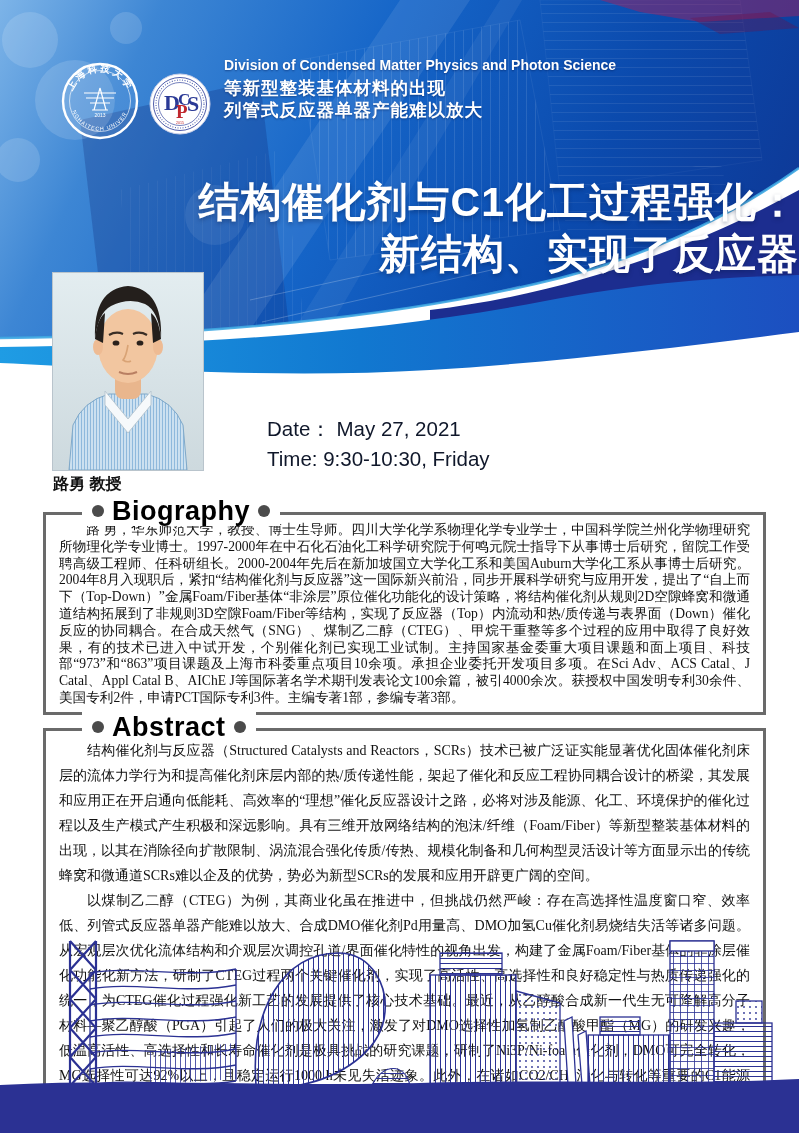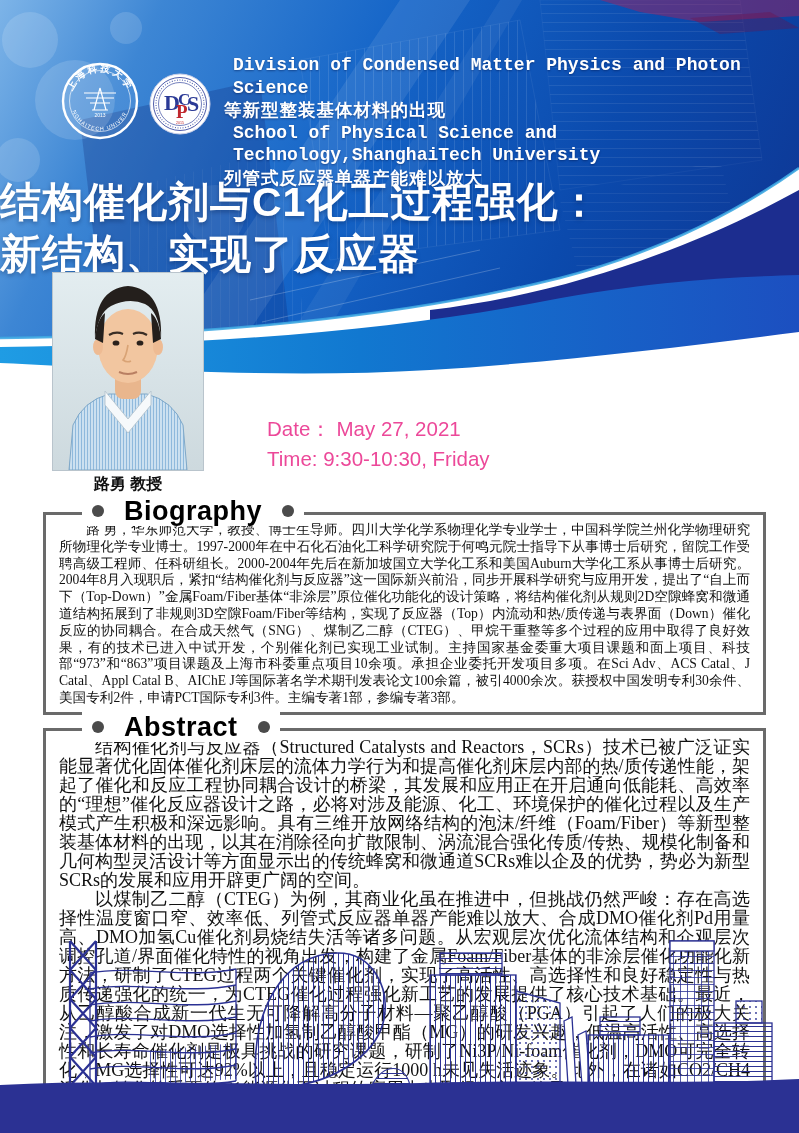--- a/index.html
+++ b/index.html
@@ -6,44 +6,44 @@
   .poster{position:relative;width:799px;height:1133px;overflow:hidden;background:#ffffff;
           font-family:"Liberation Sans",sans-serif;}
   .abs{position:absolute;}
 
   
   .hero{left:0;top:0;width:799px;height:480px;
         background:linear-gradient(115deg,#7db4e8 0%,#3d86d4 16%,#1565c8 40%,#0b4aad 66%,#0d3c9b 84%,#1a2f93 100%);}
   .hero svg{position:absolute;left:0;top:0;}
 
   .org-block{left:224px;top:54px;color:#ffffff;text-shadow:0 1px 2px rgba(0,20,70,.45);}
-  .org-en{font-family:Liberation Mono, monospace;font-weight:700;font-size:18px;line-height:22.5px;margin-left:9px;}
+  .org-en{font-family:Liberation Sans, sans-serif;font-weight:700;font-size:14px;line-height:22.5px;}
   .org-zh{font-family:"Liberation Sans",sans-serif;font-weight:700;font-size:17.5px;line-height:22.5px;letter-spacing:1px;}
 
-  .hero-title{left:0;top:176px;width:799px;text-align:left;color:#ffffff;font-weight:700;
+  .hero-title{left:0;top:176px;width:799px;text-align:right;color:#ffffff;font-weight:700;
               font-size:41px;line-height:52px;letter-spacing:1px;
               text-shadow:0 2px 4px rgba(0,20,60,.35);}
 
   
   .photo{left:53px;top:273px;width:150px;height:197px;outline:1px solid #b9c4cc;background:#dfe9ec;}
-  .photo-caption{left:53px;top:474px;width:150px;text-align:center;font-weight:700;font-size:16px;color:#111;}
-
-  
-  .event{left:267px;top:414px;color:#ec4899;font-size:20.5px;line-height:30px;}
+  .photo-caption{left:53px;top:474px;width:150px;text-align:left;font-weight:700;font-size:16px;color:#111;}
+
+  
+  .event{left:267px;top:414px;color:#0f172a;font-size:20.5px;line-height:30px;}
 
   
   .section-box{left:43px;width:723px;border:3px solid #6a6a6a;background:#ffffff;box-sizing:border-box;}
   .bio-box{top:512px;height:203px;}
   .abs-box{top:728px;height:399px;}
-  .section-head{position:absolute;top:-19px;left:36px;display:flex;align-items:center;gap:20px;
+  .section-head{position:absolute;top:-19px;left:36px;display:flex;align-items:center;gap:8px;
                 background:#ffffff;padding:0 10px;}
   .dot{width:12px;height:12px;border-radius:50%;background:#4b4b4b;flex:0 0 auto;}
   .head-label{font-size:27px;font-weight:700;color:#000;letter-spacing:.5px;line-height:30px;}
   .box-text{margin:0;padding:7px 13px 0 13px;font-family:"Liberation Serif",serif;
-            font-size:18px;line-height:19px;color:#111;text-align:justify;}
+            font-size:14px;line-height:25px;color:#111;text-align:justify;}
   .box-text p{margin:0;text-indent:2em;}
   .bio-box .box-text{font-size:13.6px;line-height:16.8px;}
   .inviter{position:absolute;right:72px;bottom:10px;font-family:"Liberation Serif",serif;
            font-size:20px;font-weight:700;color:#000;letter-spacing:1px;}
 
   
   .footer-svg{left:0;top:933px;}
 </style>
 </head>
 <body>
@@ -129,21 +129,20 @@
         <text x="-2" y="1" font-size="17" fill="#2b3a96">C</text>
         <text x="-4" y="14" font-size="19" fill="#c0272d">P</text>
         <text x="7" y="7" font-size="22" fill="#2b3a96">S</text>
       </g>
       <text y="19.5" text-anchor="middle" font-size="3.6" fill="#c0272d">2015</text>
     </svg>
 
     <div class="abs org-block">
       <div class="org-en">Division of Condensed Matter Physics and Photon Science</div>
       <div class="org-zh">等新型整装基体材料的出现</div>
-      <div class="org-en">School of Physical Science and Technology,ShanghaiTech University</div>
       <div class="org-zh">列管式反应器单器产能难以放大</div>
     </div>
 
     <div class="abs hero-title">
       <div>结构催化剂与C1化工过程强化：</div>
       <div>新结构、实现了反应器</div>
     </div>
   </div>
 
   <div class="abs photo">

